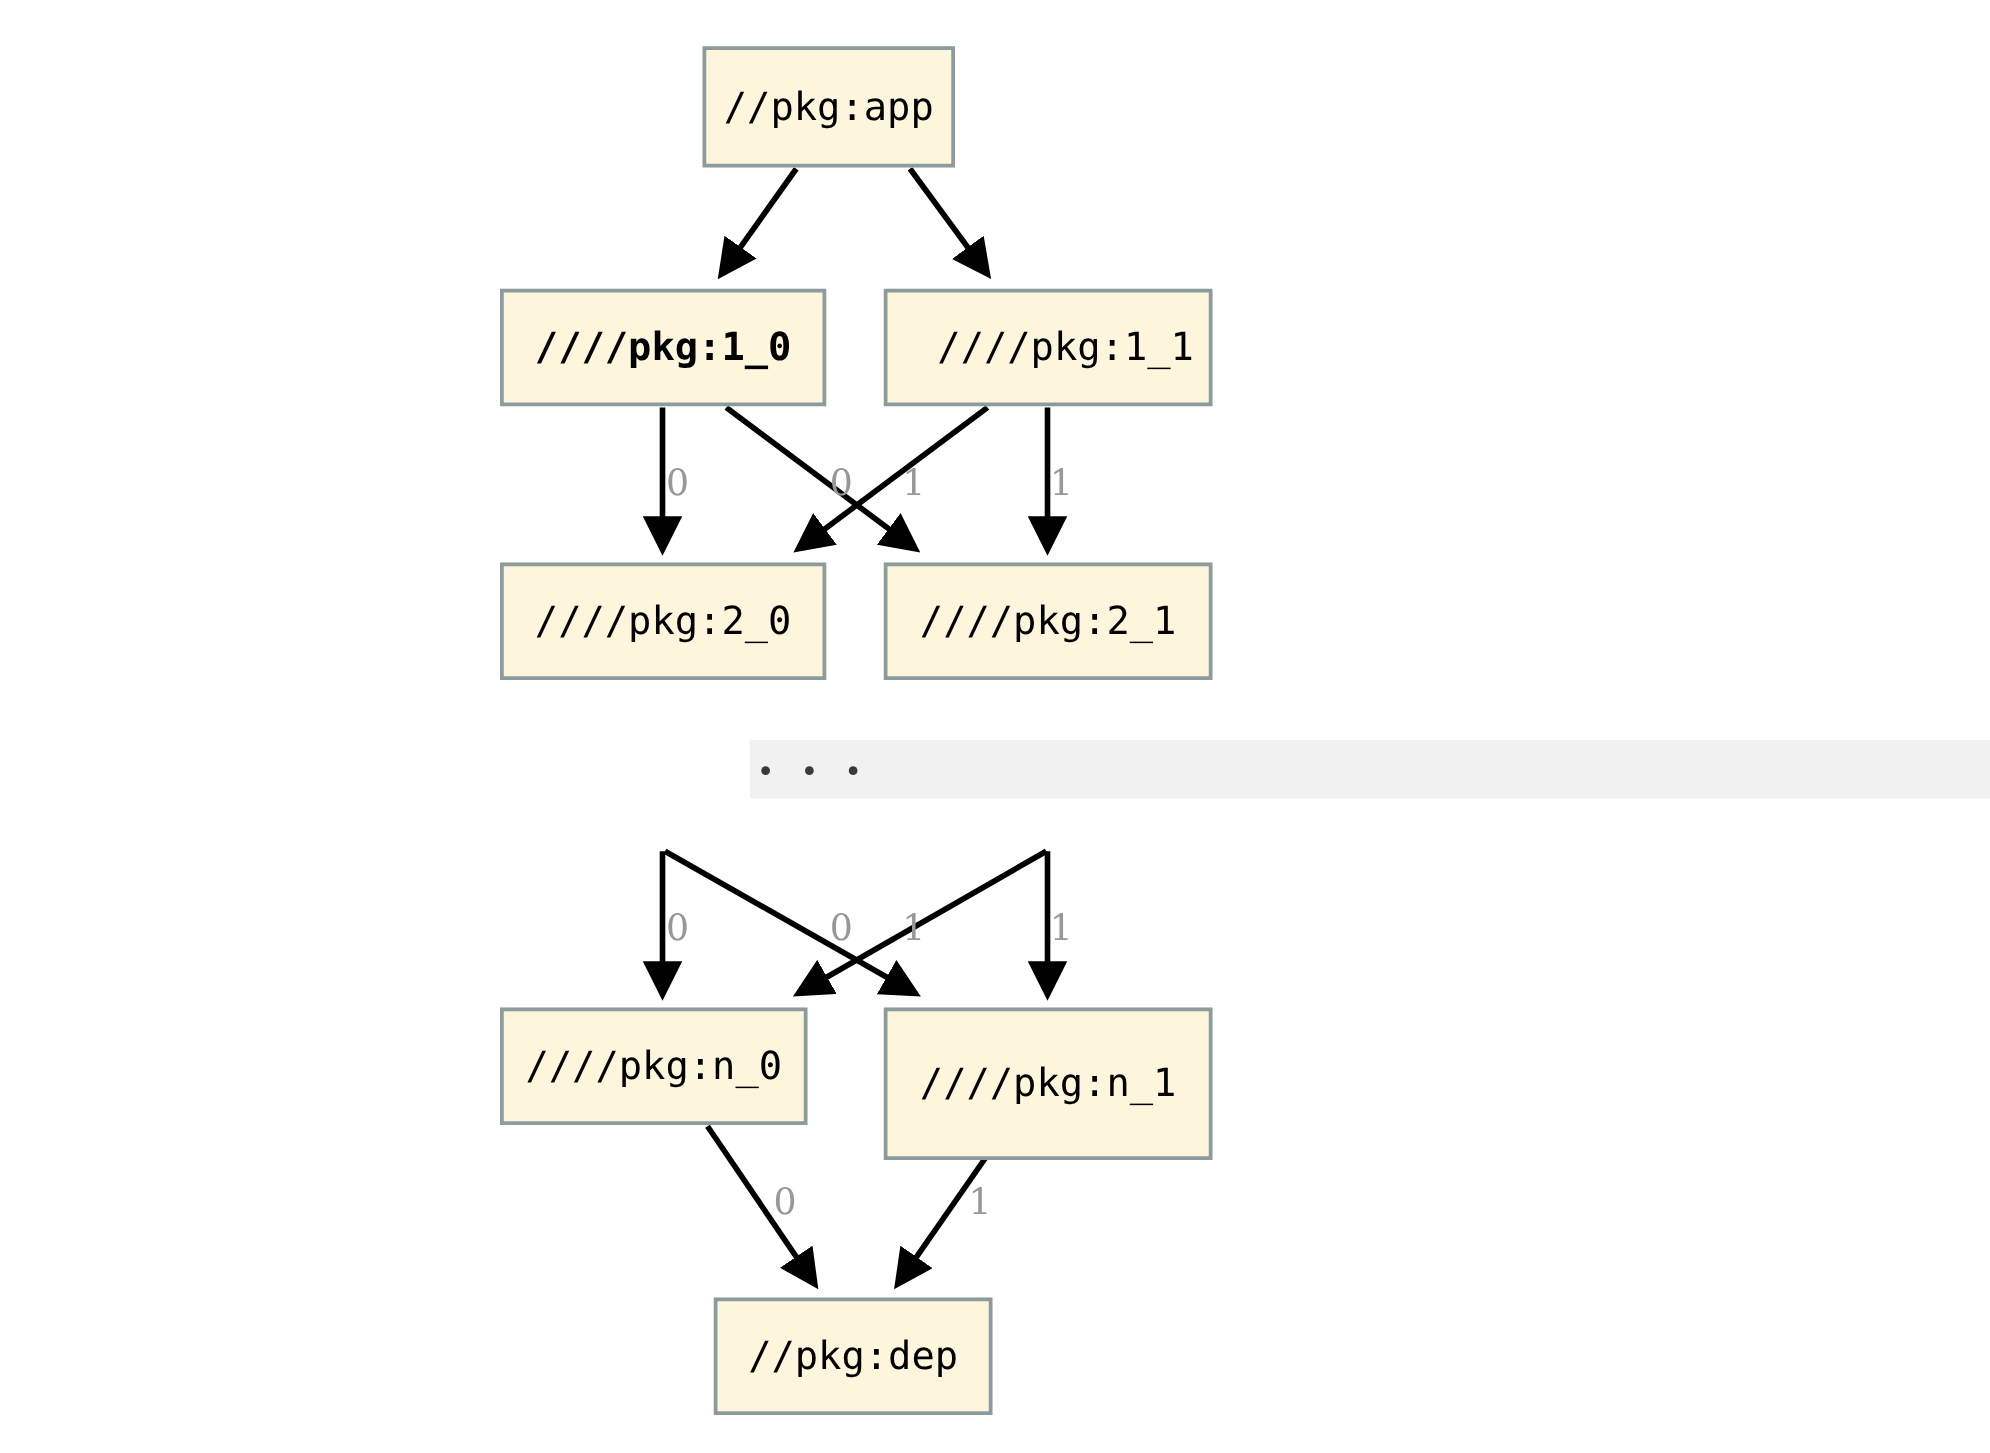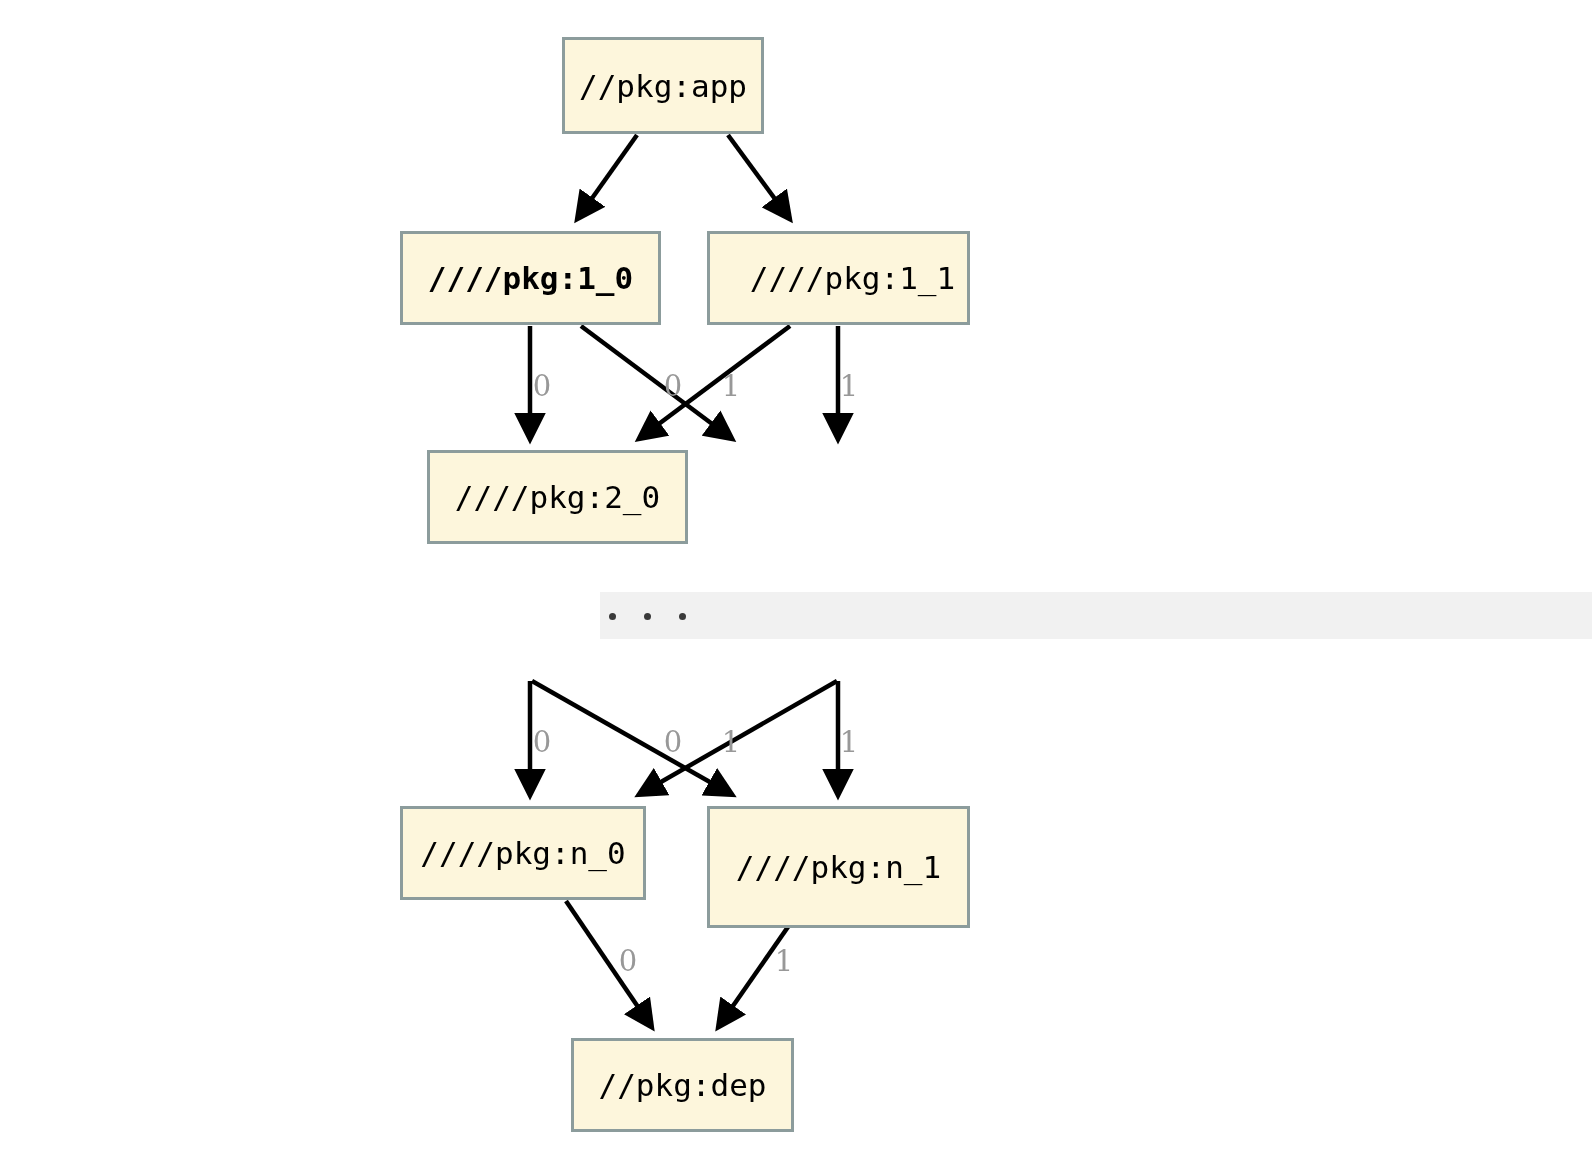--- a/index.html
+++ b/index.html
@@ -115,24 +115,27 @@
   </div>
 
   <div class="node-box" style="left:400px; top:231px; width:261px; height:94px;font-weight:bold;">
     <span class="node-label">////pkg:1_0</span>
   </div>
 
   <div class="node-box" style="left:707px; top:231px; width:263px; height:94px;padding-left:28px;">
     <span class="node-label">////pkg:1_1</span>
   </div>
 
-  <div class="node-box" style="left:400px; top:450px; width:261px; height:94px;margin-left:27px;">
+  <div class="node-box" style="left:400px; top:450px; width:261px; height:94px;">
     <span class="node-label">////pkg:2_0</span>
   </div>
 
+  <div class="node-box" style="left:707px; top:450px; width:263px; height:94px;">
+    <span class="node-label">////pkg:2_1</span>
+  </div>
 
   <div class="node-box" style="left:400px; top:806px; width:246px; height:94px;">
     <span class="node-label">////pkg:n_0</span>
   </div>
 
   <div class="node-box" style="left:707px; top:806px; width:263px; height:122px;">
     <span class="node-label">////pkg:n_1</span>
   </div>
 
   <div class="node-box" style="left:571px; top:1038px; width:223px; height:94px;">

